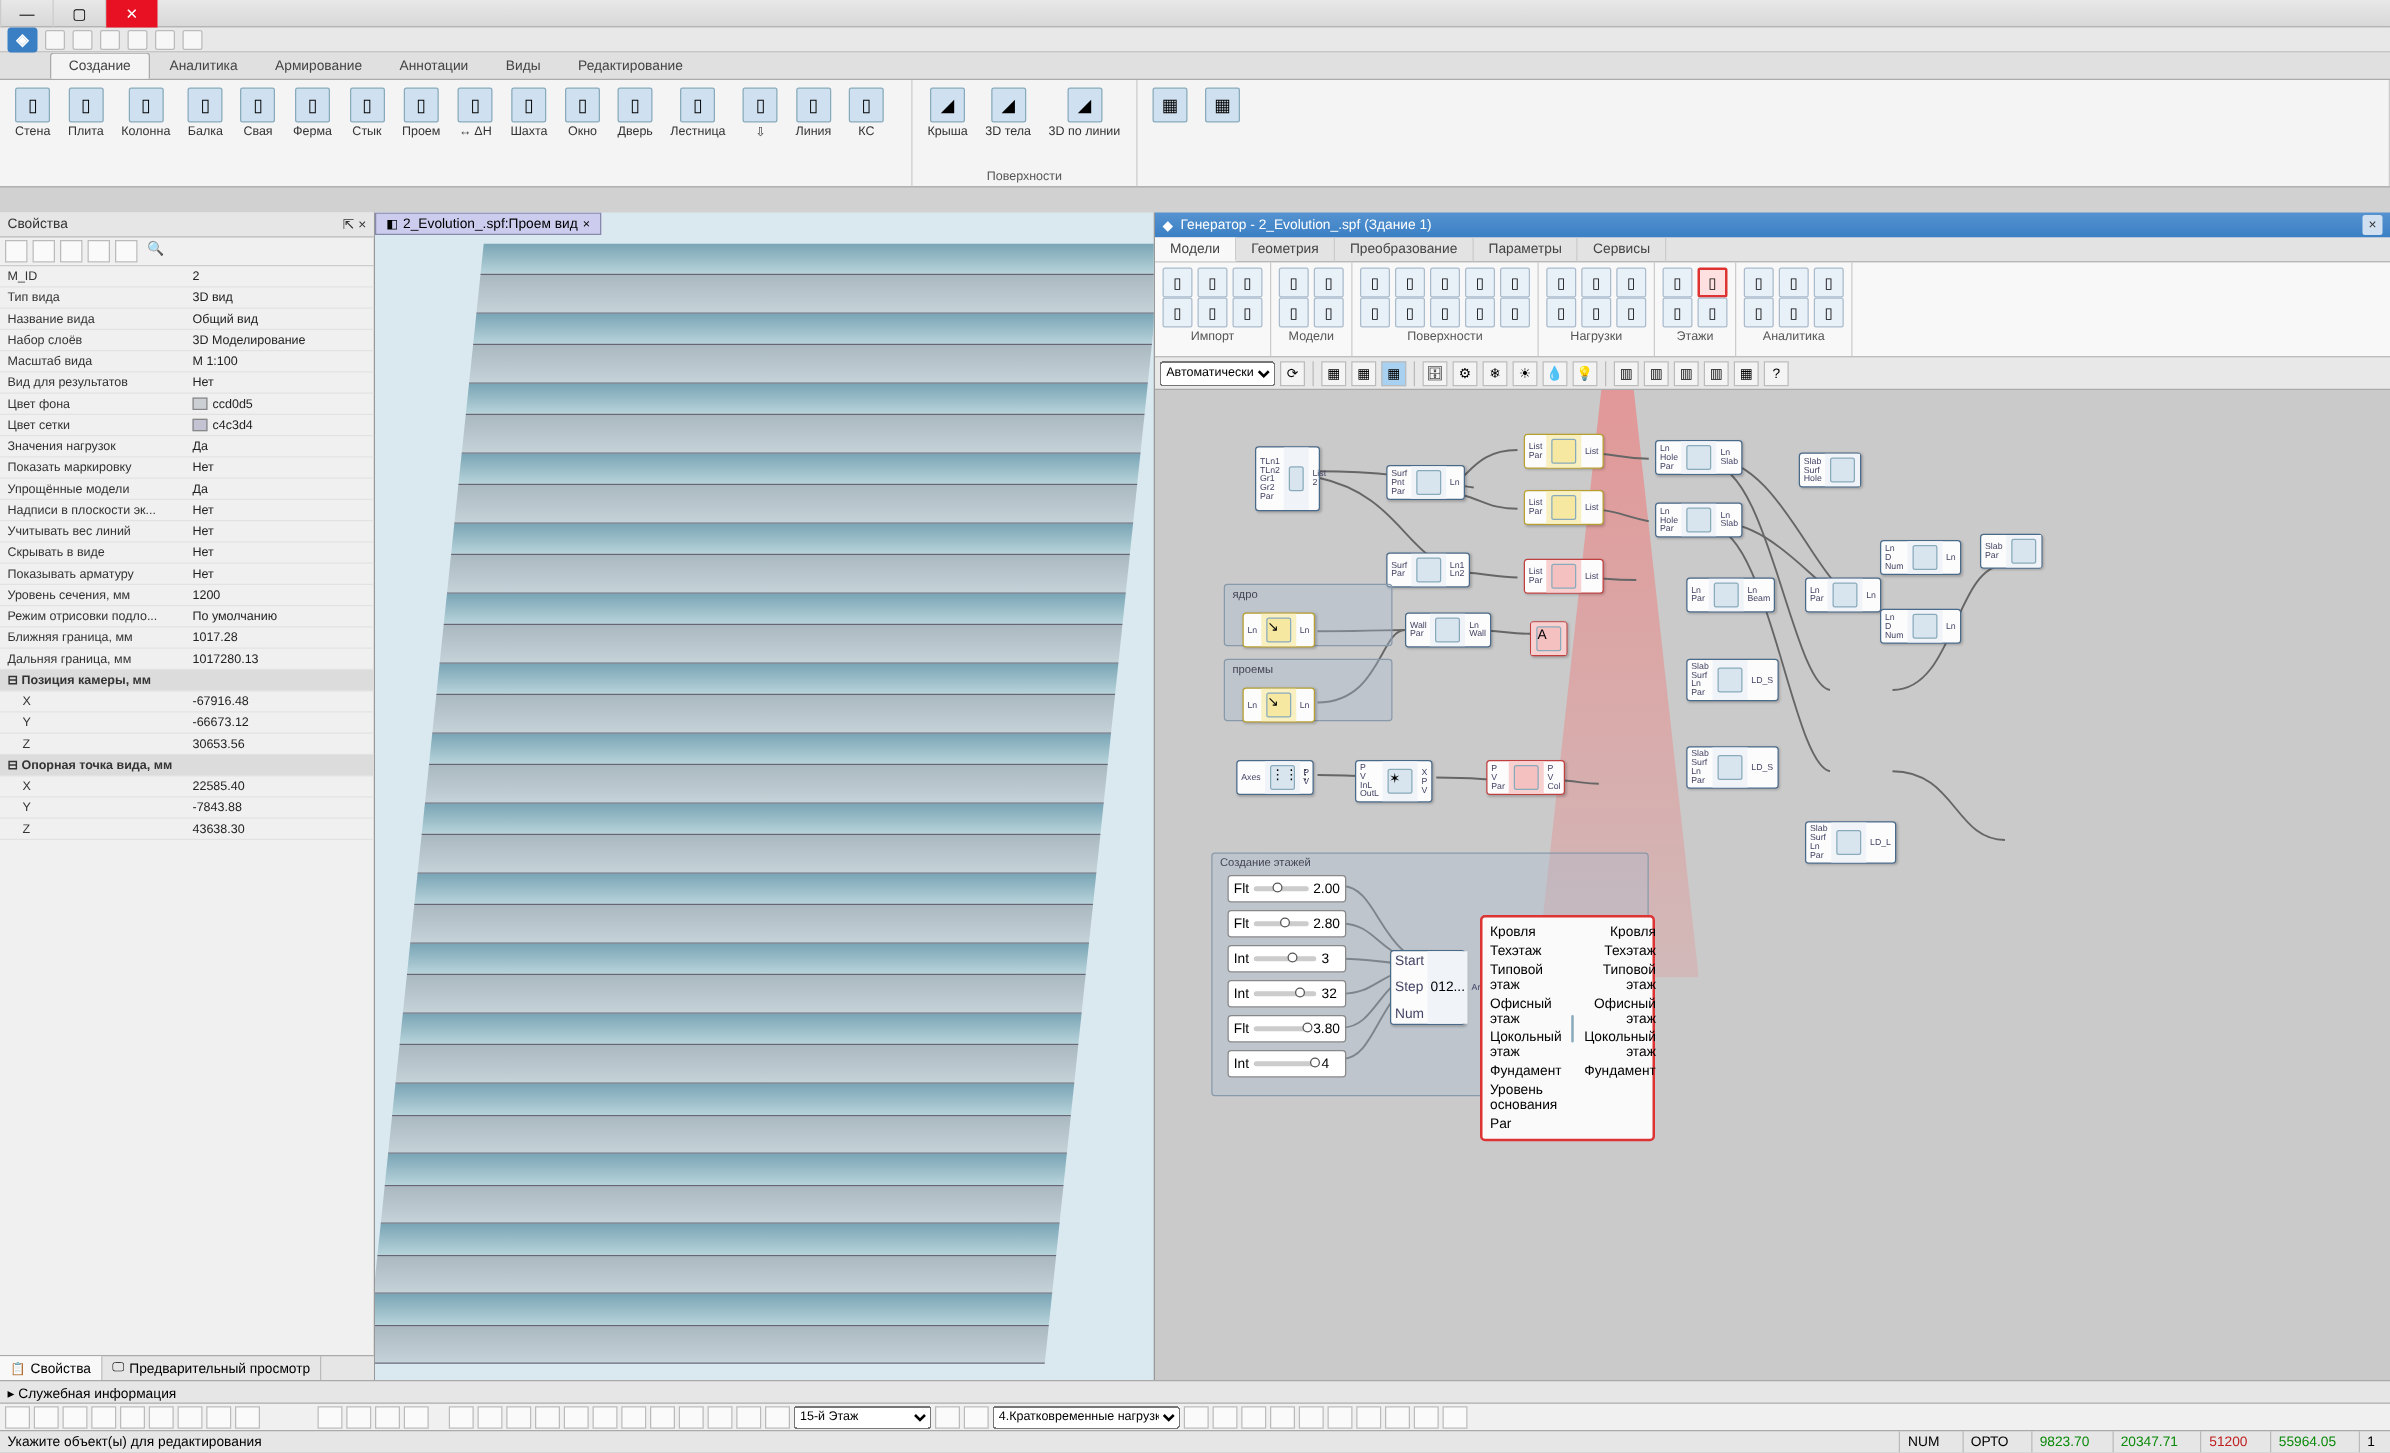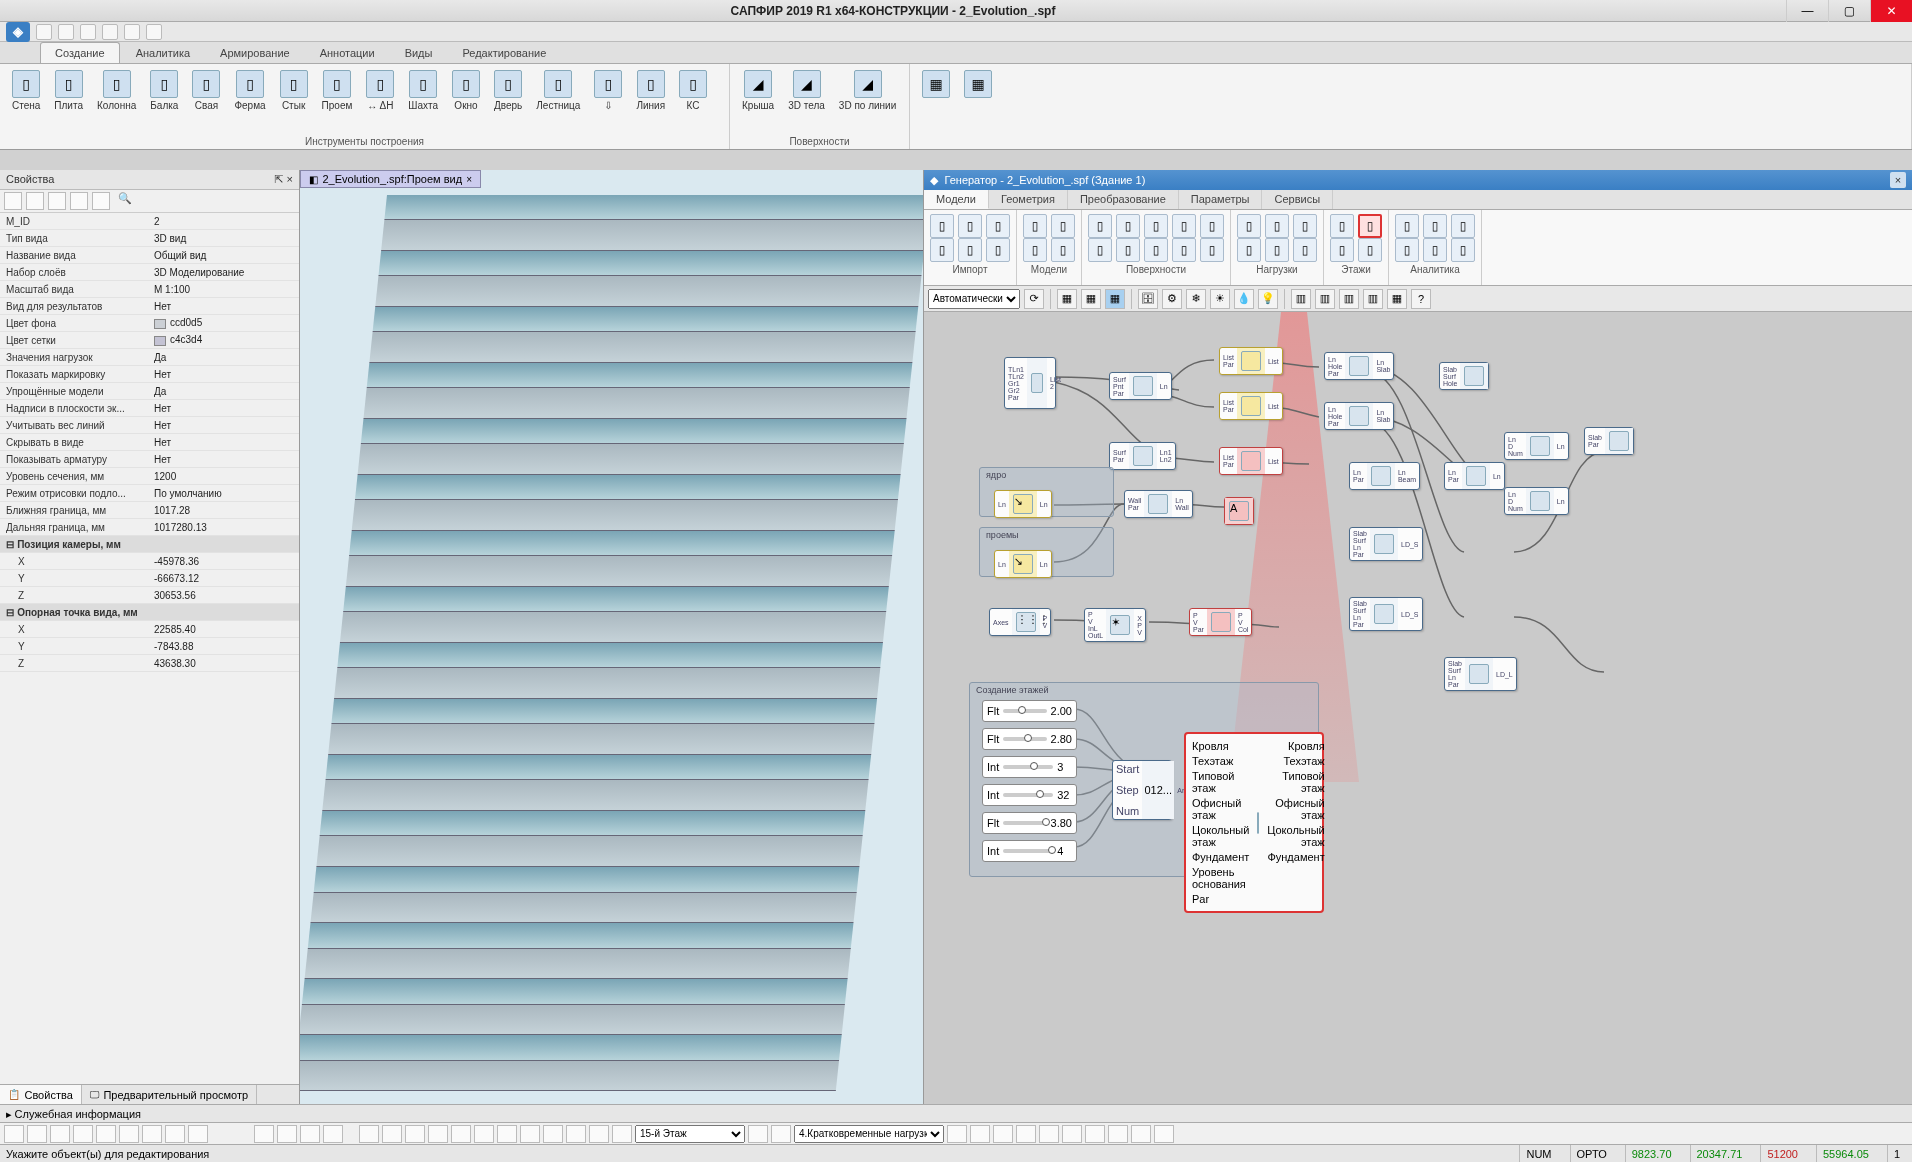--- a/index.html
+++ b/index.html
@@ -109,21 +109,20 @@
   .sb-green { color:#0a8a0a;}
   .sb-red { color:#c02020;}
 
   svg.wires { position:absolute; top:0; left:0; width:100%; height:100%; pointer-events:none;}
   svg.wires path { stroke:#666; stroke-width:1.5; fill:none;}
 </style>
 </head>
 <body>
 
 <div class="titlebar">
-  <span class="title-text">САПФИР 2019 R1 x64-КОНСТРУКЦИИ - 2_Evolution_.spf</span>
   <div class="win-controls">
     <div>—</div>
     <div>▢</div>
     <div class="win-close">✕</div>
   </div>
 </div>
 
 <div class="qat">
   <div class="logo">◈</div>
   <div class="qbtn"></div>
@@ -204,21 +203,20 @@
         </div>
         <div class="rtool">
           <div class="ico">▯</div>
           <div class="lbl">Линия</div>
         </div>
         <div class="rtool">
           <div class="ico">▯</div>
           <div class="lbl">КС</div>
         </div>
       </div>
-    <div class="group-label">Инструменты построения</div>
   </div>
   <div class="ribbon-group" style="flex:0 0 180px;">
     <div class="tools-row" id="rg2">
         <div class="rtool">
           <div class="ico">◢</div>
           <div class="lbl">Крыша</div>
         </div>
         <div class="rtool">
           <div class="ico">◢</div>
           <div class="lbl">3D тела</div>
@@ -333,21 +331,21 @@
         <div class="prow">
           <div class="k">Дальняя граница, мм</div>
           <div class="v">1017280.13</div>
         </div>
         <div class="prow section">
           <div class="k">⊟ Позиция камеры, мм</div>
           <div class="v"></div>
         </div>
         <div class="prow">
           <div class="k" style="padding-left:18px;">X</div>
-          <div class="v">-45978.36</div>
+          <div class="v">-67916.48</div>
         </div>
         <div class="prow">
           <div class="k" style="padding-left:18px;">Y</div>
           <div class="v">-66673.12</div>
         </div>
         <div class="prow">
           <div class="k" style="padding-left:18px;">Z</div>
           <div class="v">30653.56</div>
         </div>
         <div class="prow section">

